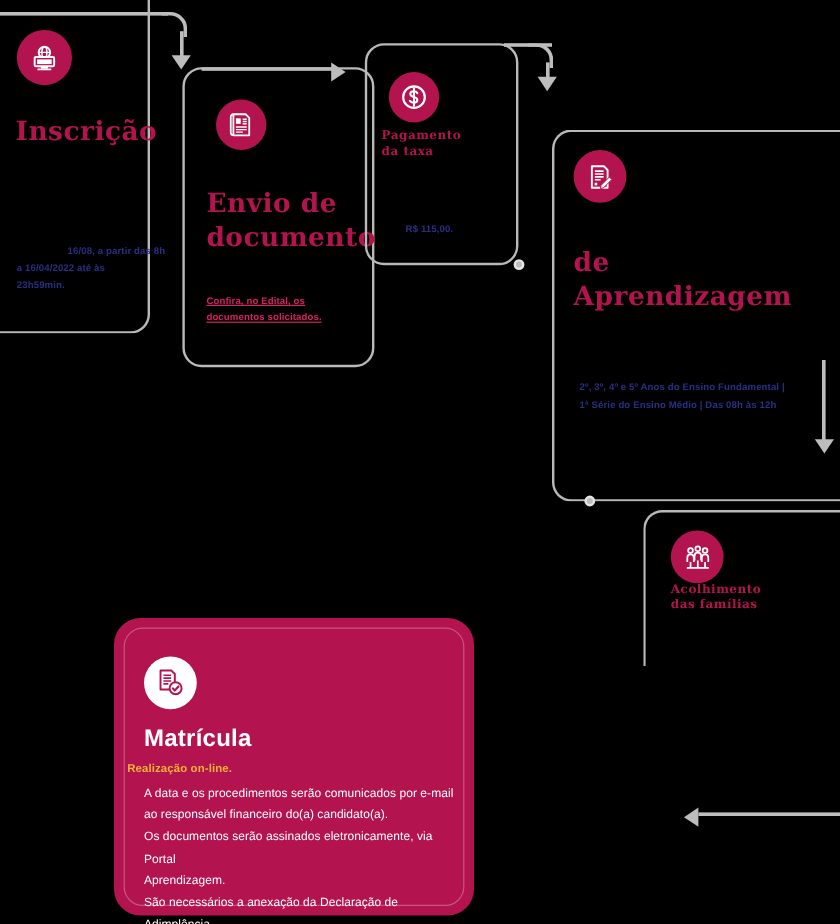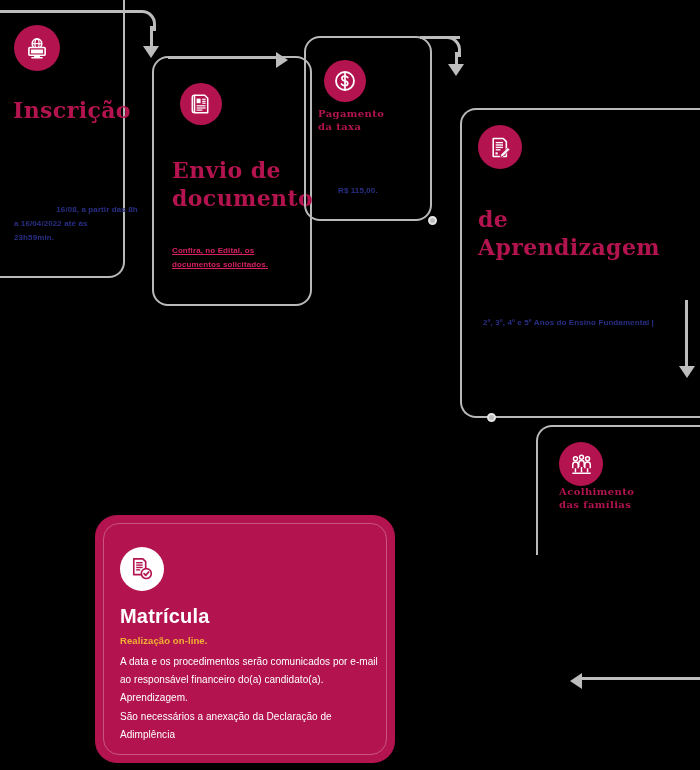--- a/index.html
+++ b/index.html
@@ -79,21 +79,21 @@
   #matricula-card .m-badge{
     position:absolute;left:25px;top:32px;width:44px;height:44px;
     border-radius:50%;background:#fff;display:flex;align-items:center;justify-content:center;
   }
   #matricula-card h2{
     position:absolute;left:25px;top:90px;margin:0;color:#fff;
     font-size:20px;font-weight:bold;letter-spacing:.2px;
     font-family:"Liberation Sans", sans-serif;
   }
   #matricula-card .sub{
-    position:absolute;left:25px;top:120px;color:#f2b233;
+    position:absolute;left:11px;top:120px;color:#f2b233;
     font-size:9.5px;font-weight:bold;letter-spacing:.1px;
   }
   #matricula-card .body{
     position:absolute;left:25px;top:138px;width:258px;color:#fff;
     font-size:10px;line-height:1.82;letter-spacing:.05px;
   }
   #matricula-card .body div{white-space:pre-wrap;}
 </style>
 </head>
 <body>
@@ -193,20 +193,21 @@
     </svg>
   </div>
   <div class="title t-lg" style="left:478px;top:173px;width:220px;">
     <div>de Aprendizagem</div>
   </div>
 
   <div class="meta-blue" style="left:483px;top:300px;width:215px;margin-top:16px;">
     <div>2º, 3º, 4º e 5º Anos do Ensino Fundamental |</div>
   </div>
   <div class="meta-blue" style="left:483px;top:331px;width:215px;">
+    <div>1ª Série do Ensino Médio | Das 08h às 12h</div>
   </div>
 
   <div class="dot" style="left:487px;top:413px;"></div>
 
   <div class="conn v" style="left:685px;top:300px;height:68px;"></div>
   <div class="arrow arrow-down" style="left:678.5px;top:366px;"></div>
 
   <div class="card card-outline" style="left:536px;top:425px;width:165px;height:130px;border-right:none;border-bottom:none;border-radius:16px 0 0 0;"></div>
 
   <div class="badge" style="left:559px;top:442px;width:44px;height:44px;">
@@ -245,19 +246,20 @@
         <path d="M13.9 16.3l1.5 1.6 2.8-3.1" fill="none" stroke="#b3144f" stroke-width="1.6" stroke-linecap="round" stroke-linejoin="round"></path>
       </svg>
     </div>
 
     <h2>Matrícula</h2>
     <div class="sub">Realização on-line.</div>
 
     <div class="body">
       <div>A data e os procedimentos serão comunicados por e-mail</div>
       <div>ao responsável financeiro do(a) candidato(a).</div>
+      <div>Os documentos serão assinados eletronicamente, via Portal</div>
       <div>Aprendizagem.</div>
       <div>São necessários a anexação da Declaração de Adimplência</div>
 
     </div>
   </div>
 
 </div>
 
 </body></html>

